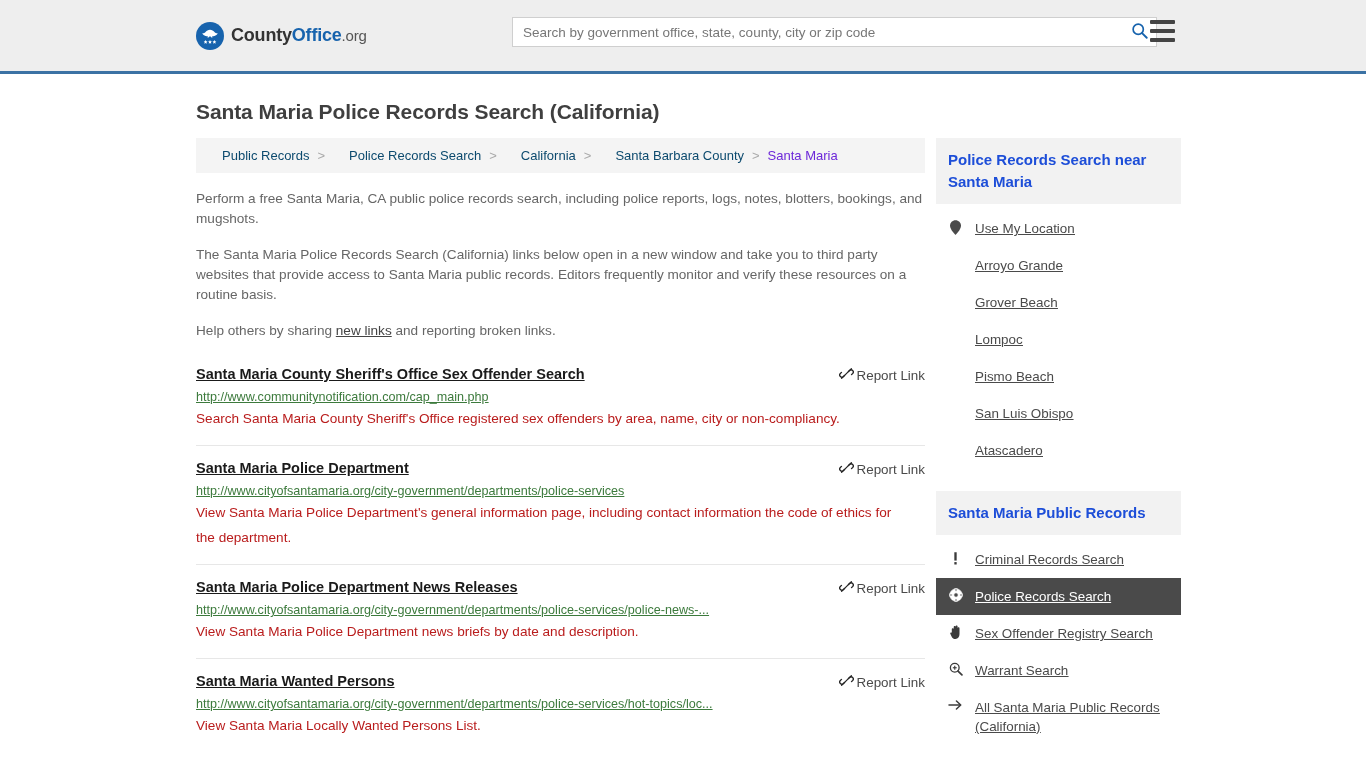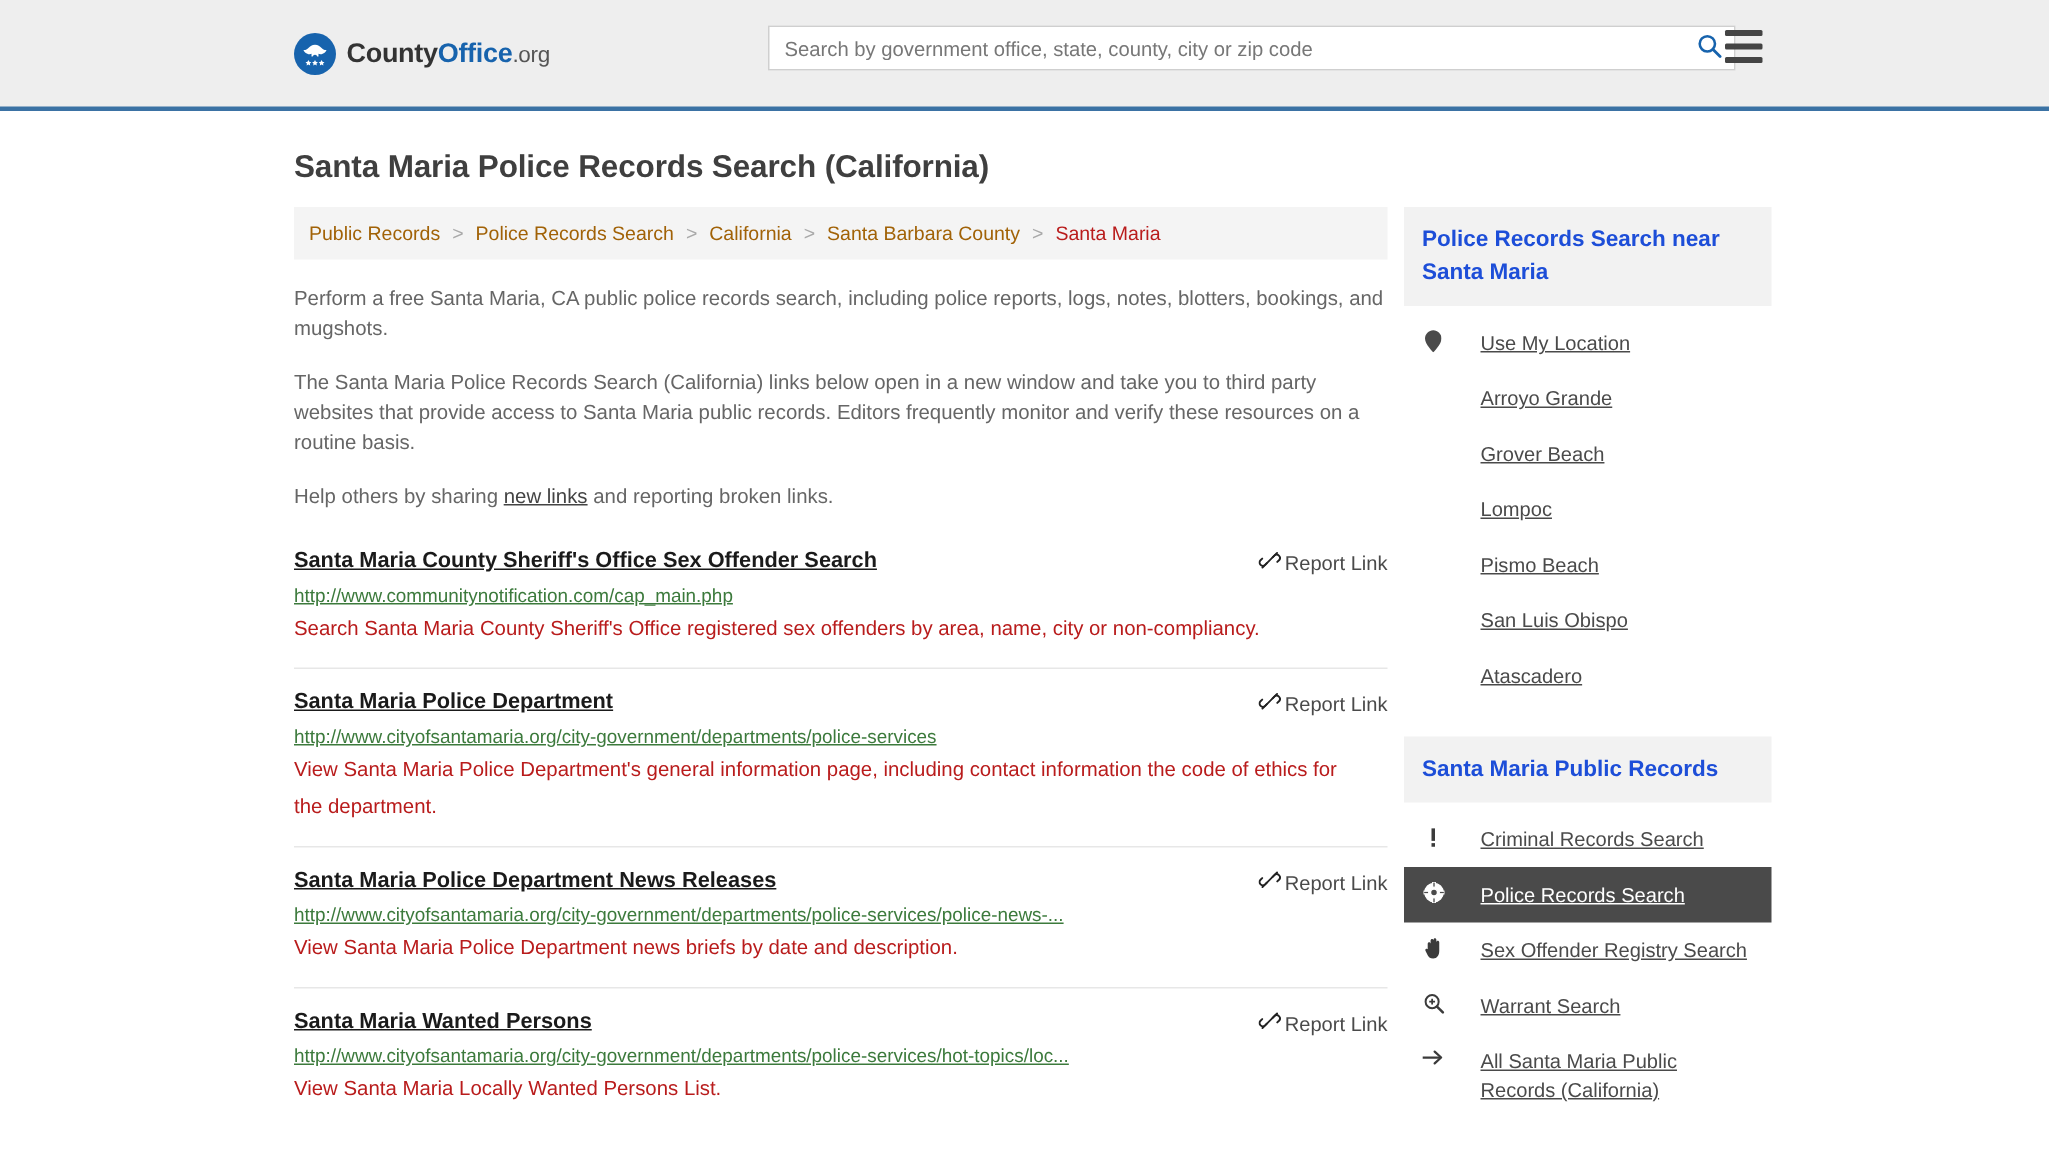--- a/index.html
+++ b/index.html
@@ -88,24 +88,24 @@
 
   .breadcrumb {
     background: #f4f4f4;
     padding: 10px 10px;
     font-size: 13px;
     color: #666;
     display: flex; flex-wrap: wrap; align-items: center;
     gap: 0;
   }
   .breadcrumb a {
-    color: #a16207; text-decoration: none;
+    color: #0c4a6e; text-decoration: none; margin-left: 16px;
   }
   .breadcrumb .sep { color: #a9a9a9; margin: 0 8px; }
-  .breadcrumb .current { color: #b91c1c; }
+  .breadcrumb .current { color: #6d28d9; }
 
   .intro p {
     font-size: 13.6px;
     line-height: 20px;
     color: #666;
     margin: 16px 0 0 0;
   }
   .intro a { color: #444; text-decoration: underline; }
 
   
@@ -148,24 +148,25 @@
   .panel { margin-bottom: 6px; }
   .panel-head {
     background: #f2f2f2;
     padding: 11px 12px;
     font-size: 15px; font-weight: bold;
     color: #1d4ed8; line-height: 22px;
   }
   .panel-body { padding: 6px 0 0 0; }
   .side-item {
     display: flex; align-items: flex-start;
-    gap: 24px;
+    gap: 12px;
     padding: 9px 12px;
     font-size: 13.4px;
     line-height: 19px;
+    text-decoration: underline;
   }
   .side-item a {
     color: #4a4a4a; text-decoration: underline;
   }
   .side-item .ico {
     width: 15px; flex: none;
     display: flex; align-items: center; justify-content: center;
     padding-top: 1px;
   }
   .side-item.active {

